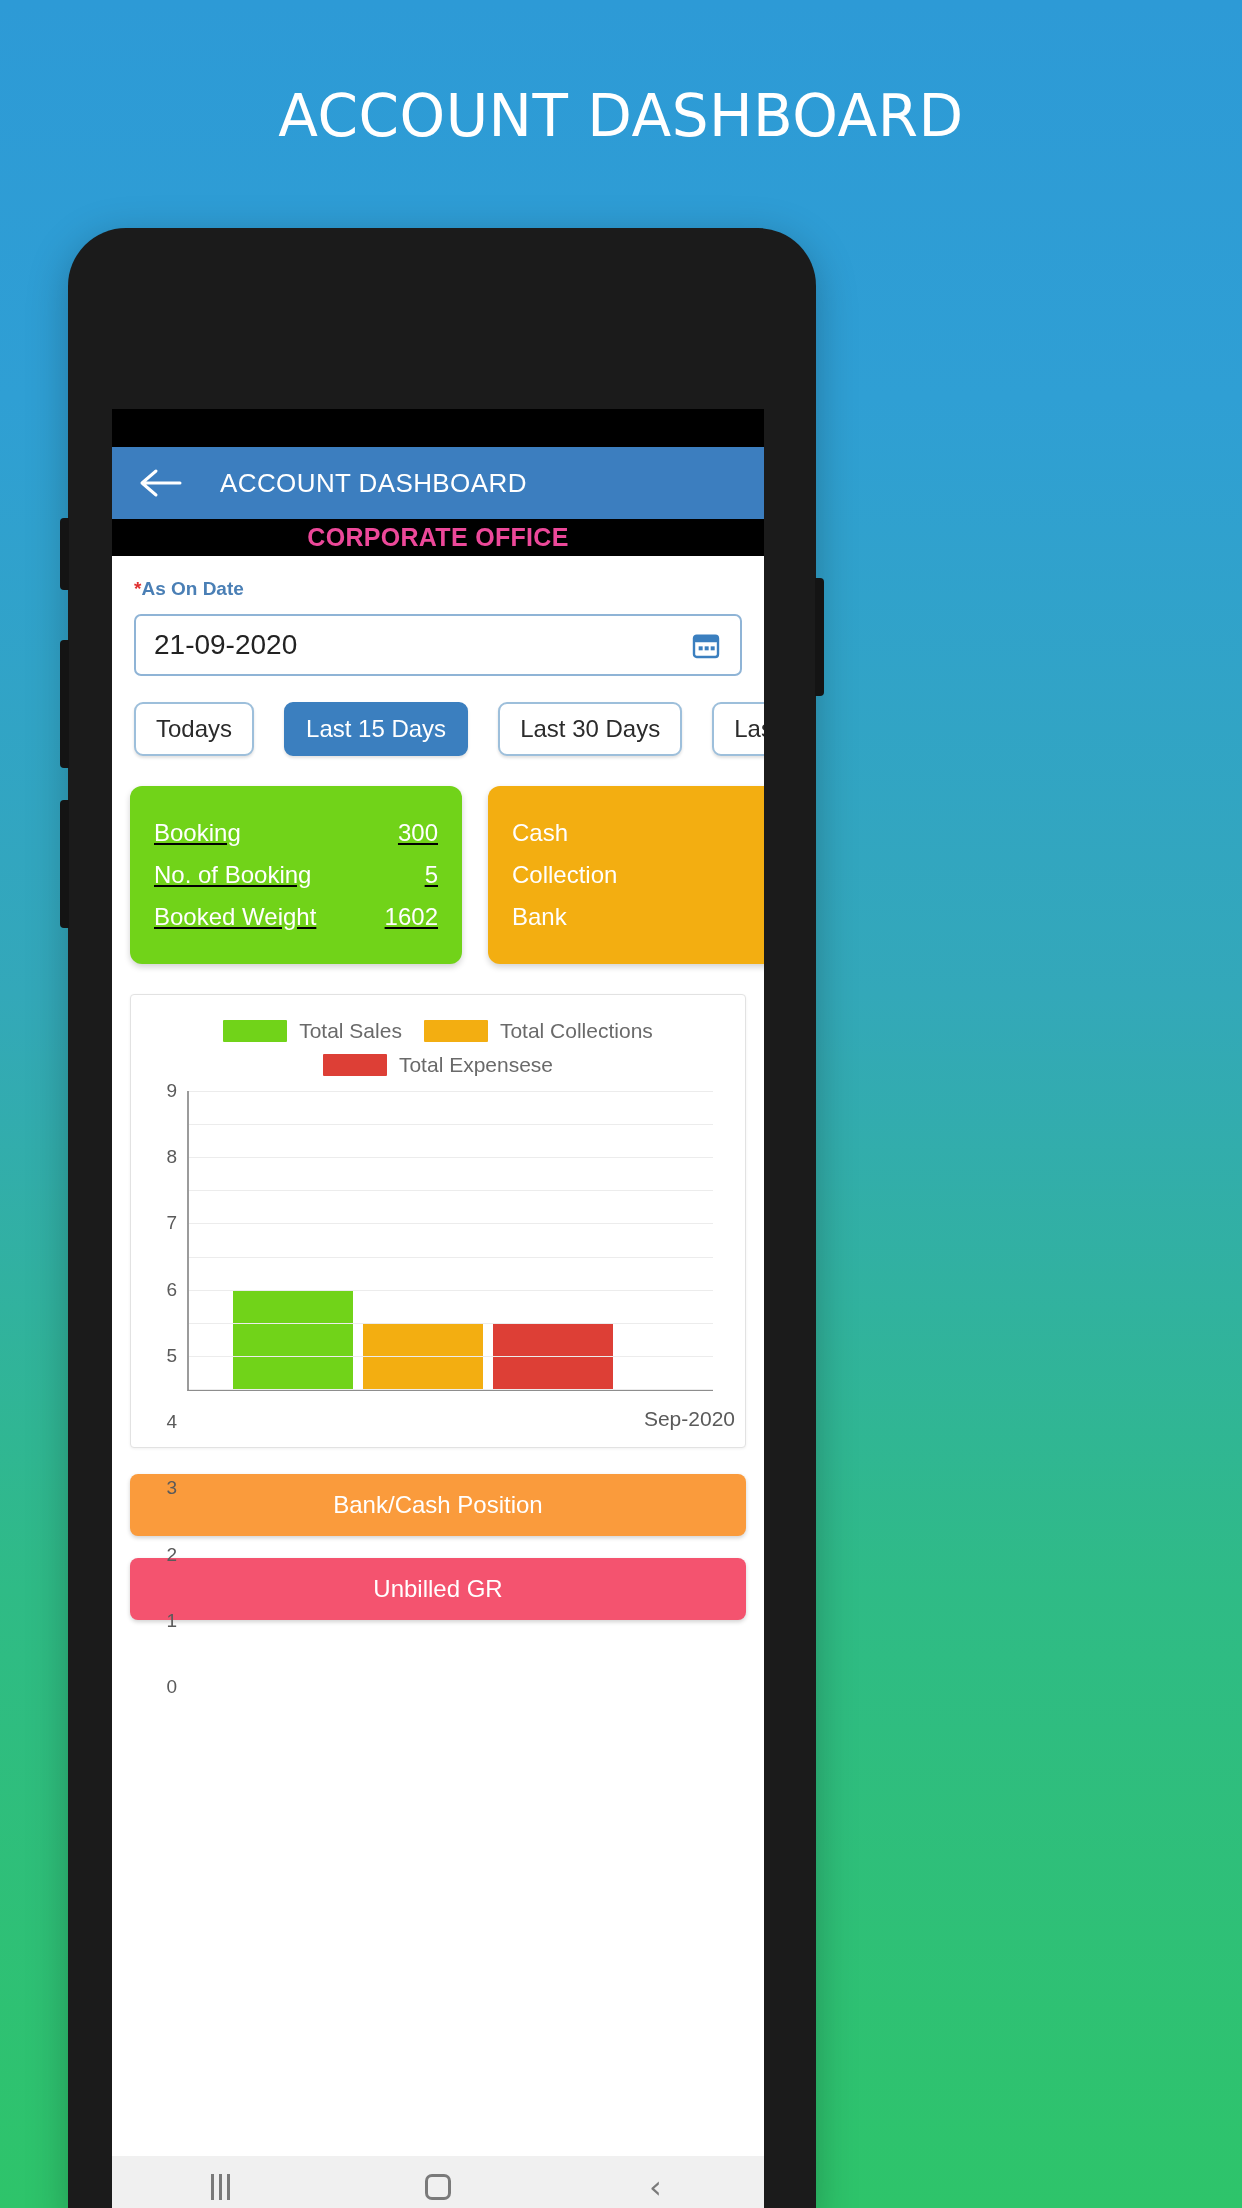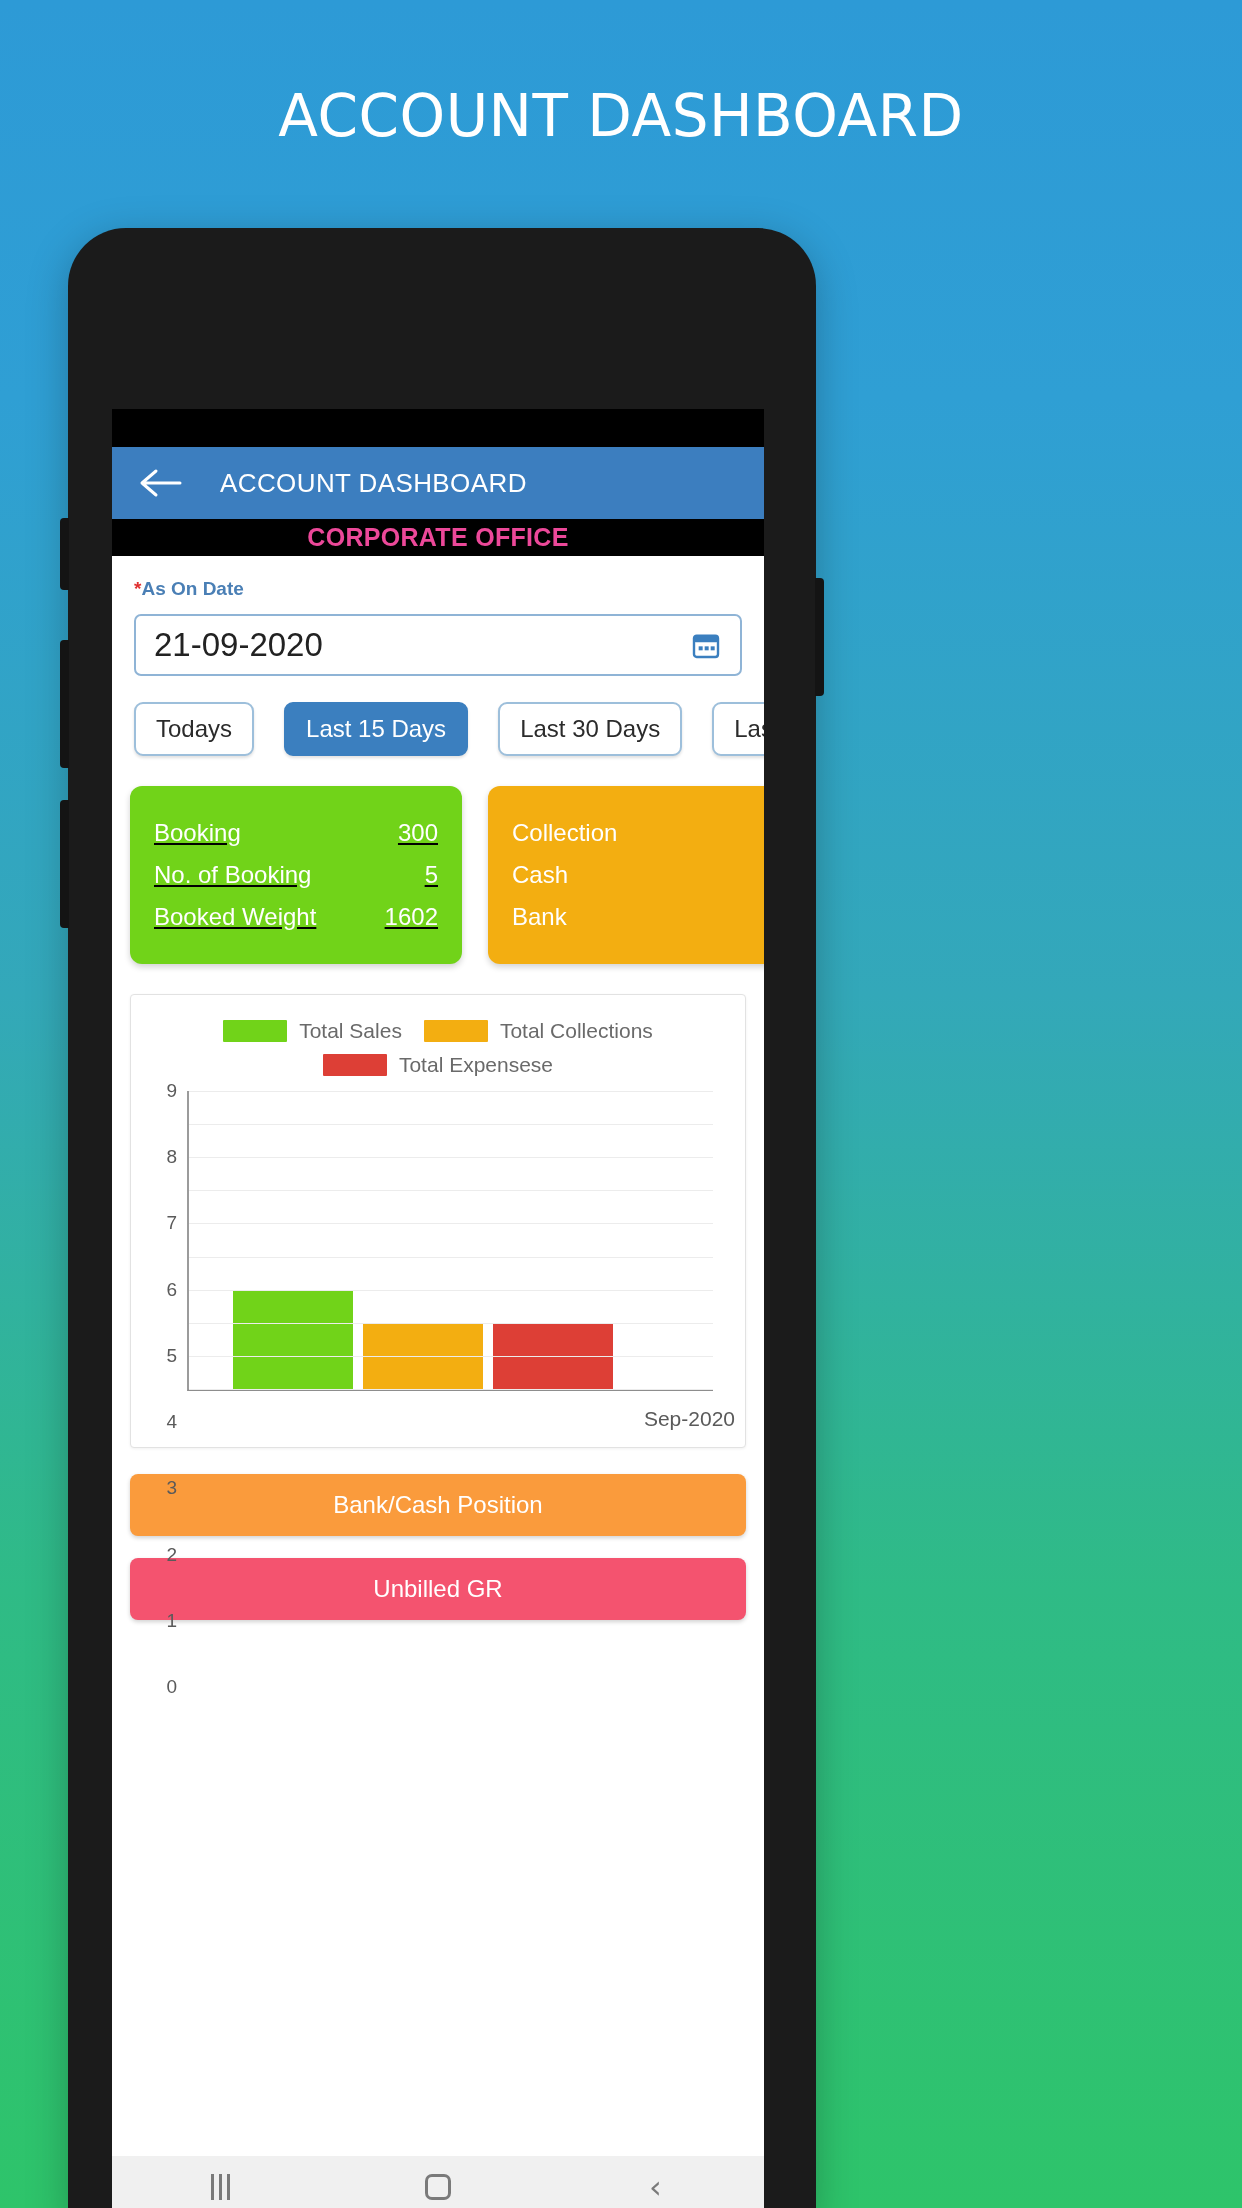--- a/index.html
+++ b/index.html
@@ -136,21 +136,21 @@
     height: 62px;
     border: 2px solid #8fb4d6;
     border-radius: 7px;
     display: flex;
     align-items: center;
     padding: 0 18px;
     background: #ffffff;
   }
   .date-value {
     flex: 1;
-    font-size: 33px;
+    font-size: 28px;
     color: #222222;
   }
   .cal-icon { width: 32px; height: 32px; flex: 0 0 auto; }
 
   
   .chips {
     display: flex;
     gap: 30px;
     padding: 26px 0 0 22px;
     white-space: nowrap;
@@ -403,25 +403,25 @@
             <span>No. of Booking</span>
             <span class="val">5</span>
           </div>
           <div class="stat-row">
             <span>Booked Weight</span>
             <span class="val">1602</span>
           </div>
         </div>
         <div class="stat-card orange">
           <div class="stat-row">
+            <span>Cash</span>
+            <span class="val"></span>
+          </div>
+          <div class="stat-row">
             <span>Collection</span>
-            <span class="val"></span>
-          </div>
-          <div class="stat-row">
-            <span>Cash</span>
             <span class="val"></span>
           </div>
           <div class="stat-row">
             <span>Bank</span>
             <span class="val"></span>
           </div>
         </div>
       </div>
 
       <div class="chart-card">

